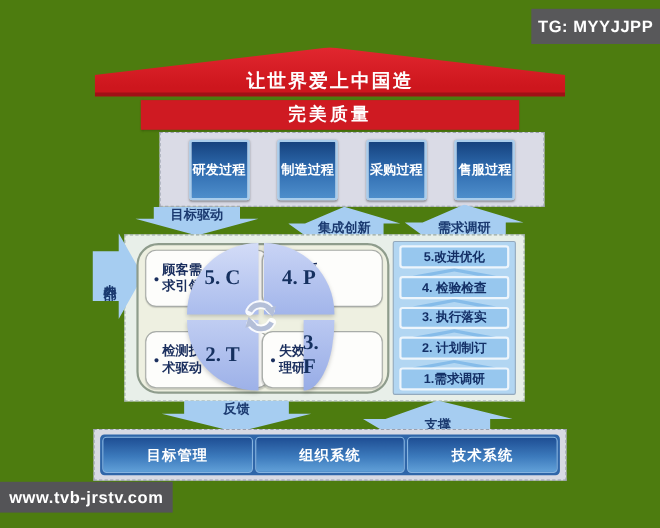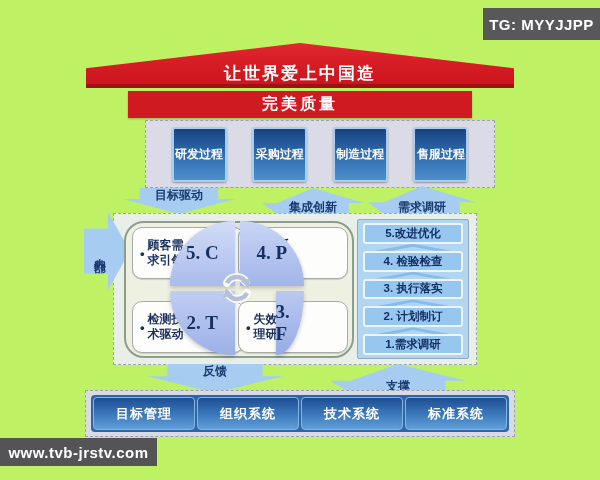--- a/index.html
+++ b/index.html
@@ -1,17 +1,17 @@
 <!DOCTYPE html>
 <html><head>
 <meta charset="utf-8">
 <style>
   html,body{margin:0;padding:0;background:#fff;}
   #canvas{
-    position:relative;width:600px;height:480px;background:#bef264;overflow:hidden;
+    position:relative;width:600px;height:480px;background:#4d7c0f;overflow:hidden;
     font-family:"Liberation Sans","DejaVu Sans",sans-serif;
   }
   [data-interactable]{box-sizing:border-box;}
 
   
   .badge{
     position:absolute;background:#58585a;color:#fff;font-weight:bold;
     display:flex;align-items:center;justify-content:center;font-size:15px;letter-spacing:.5px;
   }
   .badge-tg{left:483px;top:8px;width:117px;height:32px;}
@@ -147,22 +147,22 @@
   <div class="roof" data-interactable="false">
     <span data-interactable="false">让世界爱上中国造</span>
   </div>
 
   <div class="banner" data-interactable="false">
     <span data-interactable="false">完美质量</span>
   </div>
 
   <div class="top-container" data-interactable="false">
     <div class="process-box" data-interactable="false">研发过程</div>
+    <div class="process-box" data-interactable="false">制造过程</div>
     <div class="process-box" data-interactable="false">采购过程</div>
-    <div class="process-box" data-interactable="false">制造过程</div>
     <div class="process-box" data-interactable="false">售服过程</div>
   </div>
 
   <div class="blk arrow-down arrow-goal" data-interactable="false">
     <span data-interactable="false">目标驱动</span>
   </div>
   <div class="blk arrow-up arrow-integration" data-interactable="false">
     <span data-interactable="false">集成创新</span>
   </div>
   <div class="blk arrow-up arrow-assurance" data-interactable="false">
@@ -243,18 +243,17 @@
   </div>
   <div class="blk arrow-up arrow-support" data-interactable="false">
     <span data-interactable="false">支撑</span>
   </div>
 
   <div class="bottom-outer" data-interactable="false"></div>
   <div class="bottom-panel" data-interactable="false">
     <div class="foundation-box" data-interactable="false">目标管理</div>
     <div class="foundation-box" data-interactable="false">组织系统</div>
     <div class="foundation-box" data-interactable="false">技术系统</div>
-    <div class="foundation-box" data-interactable="false">标准系统</div>
   </div>
 
   <div class="badge badge-www" data-interactable="false">www.tvb-jrstv.com</div>
 
 </div>
 
 </body></html>

